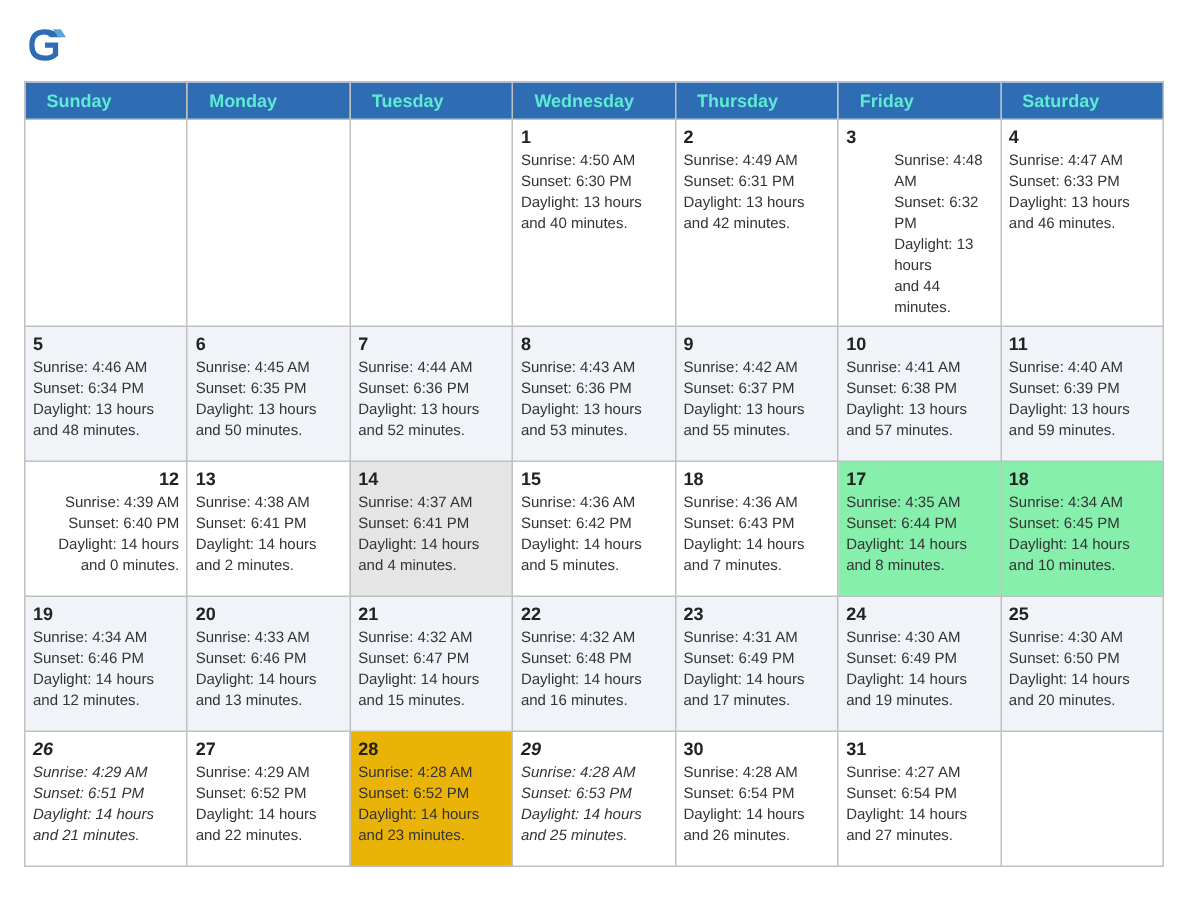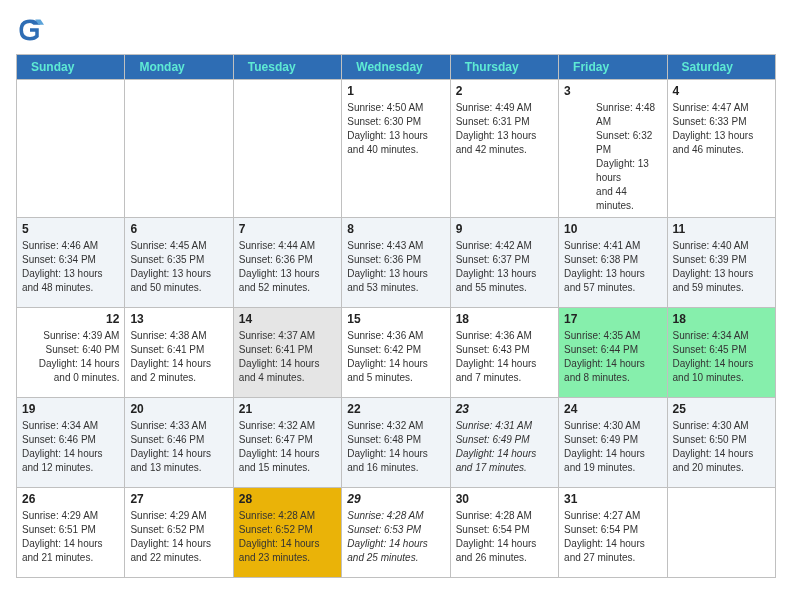--- a/index.html
+++ b/index.html
@@ -275,21 +275,21 @@
 Daylight: 14 hours
 and 15 minutes.</div>
         </td>
         <td style="background: rgb(240, 244, 248);">
           <div class="day-number">22</div>
           <div class="day-info" style="white-space: pre-line;">Sunrise: 4:32 AM
 Sunset: 6:48 PM
 Daylight: 14 hours
 and 16 minutes.</div>
         </td>
-        <td style="background: rgb(240, 244, 248); font-style: italic;">
+        <td style="background: rgb(240, 244, 248);">
           <div class="day-number">23</div>
           <div class="day-info" style="white-space: pre-line;">Sunrise: 4:31 AM
 Sunset: 6:49 PM
 Daylight: 14 hours
 and 17 minutes.</div>
         </td>
         <td style="background: rgb(240, 244, 248);">
           <div class="day-number">24</div>
           <div class="day-info" style="white-space: pre-line;">Sunrise: 4:30 AM
 Sunset: 6:49 PM
@@ -298,21 +298,21 @@
         </td>
         <td style="background: rgb(240, 244, 248);">
           <div class="day-number">25</div>
           <div class="day-info" style="white-space: pre-line;">Sunrise: 4:30 AM
 Sunset: 6:50 PM
 Daylight: 14 hours
 and 20 minutes.</div>
         </td>
       </tr>
       <tr>
-        <td style="background: rgb(255, 255, 255);">
+        <td style="background: rgb(255, 255, 255); font-style: italic;">
           <div class="day-number">26</div>
           <div class="day-info" style="white-space: pre-line;">Sunrise: 4:29 AM
 Sunset: 6:51 PM
 Daylight: 14 hours
 and 21 minutes.</div>
         </td>
         <td style="background: rgb(255, 255, 255);">
           <div class="day-number">27</div>
           <div class="day-info" style="white-space: pre-line;">Sunrise: 4:29 AM
 Sunset: 6:52 PM

